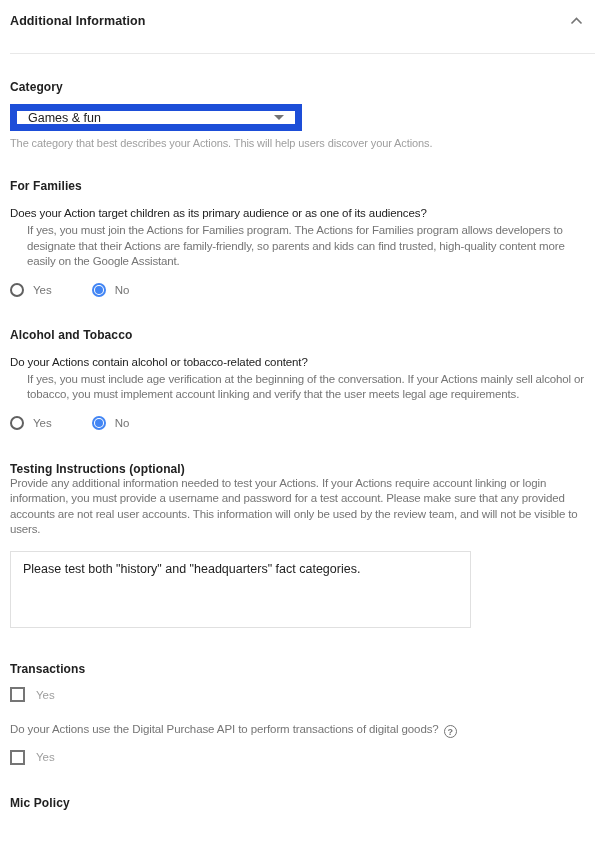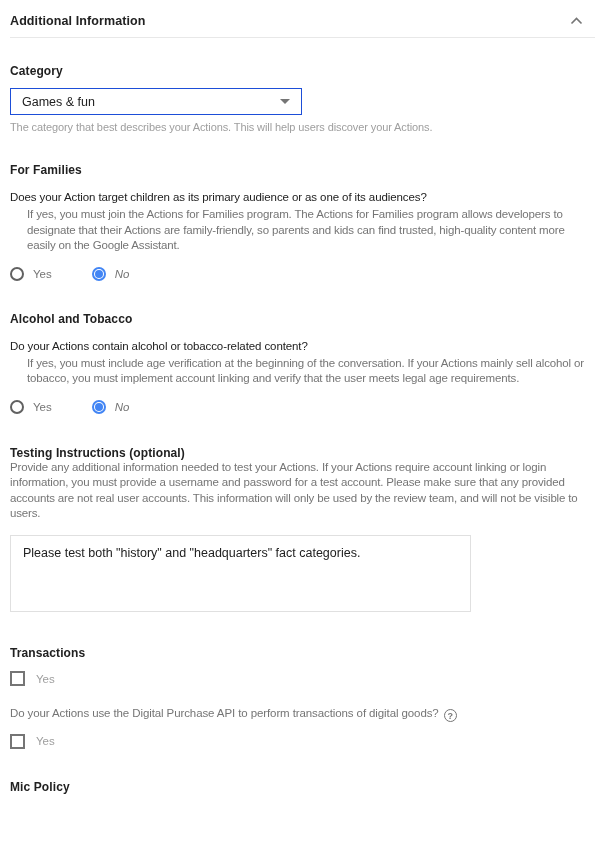--- a/index.html
+++ b/index.html
@@ -8,54 +8,54 @@
     width:605px; height:841px;
     font-family:"Liberation Sans", sans-serif;
     color:#212121;
     overflow:hidden;
   }
   .container { padding:14px 10px 0 10px; }
 
   
   .header-row {
     display:flex; justify-content:space-between; align-items:center;
-    padding-bottom:9px; border-bottom:1px solid #e8e8e8;
+    padding-bottom:25px; border-bottom:1px solid #e8e8e8;
   }
   .page-title { font-size:12.5px; font-weight:bold; color:#212121; letter-spacing:0.1px; }
   .collapse-btn { background:none; border:none; cursor:pointer; padding:2px 4px; margin-right:8px; line-height:0; }
 
   
   .section-title { font-size:12px; font-weight:bold; color:#212121; letter-spacing:0.1px; }
   .question-dark { font-size:11.5px; color:#212121; letter-spacing:-0.1px; }
   .question-gray { font-size:11.5px; color:#757575; letter-spacing:-0.1px; }
   .para { font-size:11.5px; color:#757575; line-height:15.5px; max-width:594px; letter-spacing:-0.15px; }
   .helper { font-size:11px; color:#9e9e9e; letter-spacing:-0.1px; }
 
   
   .select-box {
     margin-top:10px;
     width:292px; height:27px;
-    border:1px solid #1d4ed8;
+    border:7px solid #1d4ed8;
     background:#fff;
     display:flex; align-items:center; justify-content:space-between;
     padding:0 11px;
     font-size:12.5px; color:#212121;
     cursor:pointer;
   }
   .caret-down {
     width:0; height:0;
     border-left:5px solid transparent;
     border-right:5px solid transparent;
     border-top:5px solid #757575;
   }
 
   
   .radio-row { display:flex; align-items:center; margin-top:12px; height:16px; }
   .radio-opt { display:flex; align-items:center; cursor:pointer; }
-  .radio-opt + .radio-opt { margin-left:40px;font-style:italic; }
+  .radio-opt + .radio-opt { margin-left:40px; }
   .radio-circle {
     width:14px; height:14px; border-radius:50%;
     border:2px solid #616161; background:#fff;
     display:inline-flex; align-items:center; justify-content:center;
     flex:0 0 auto;
   }
   .radio-circle.selected { border-color:#4285f4; }
   .radio-circle.selected::after {
     content:""; width:8px; height:8px; border-radius:50%; background:#4285f4;
   }

